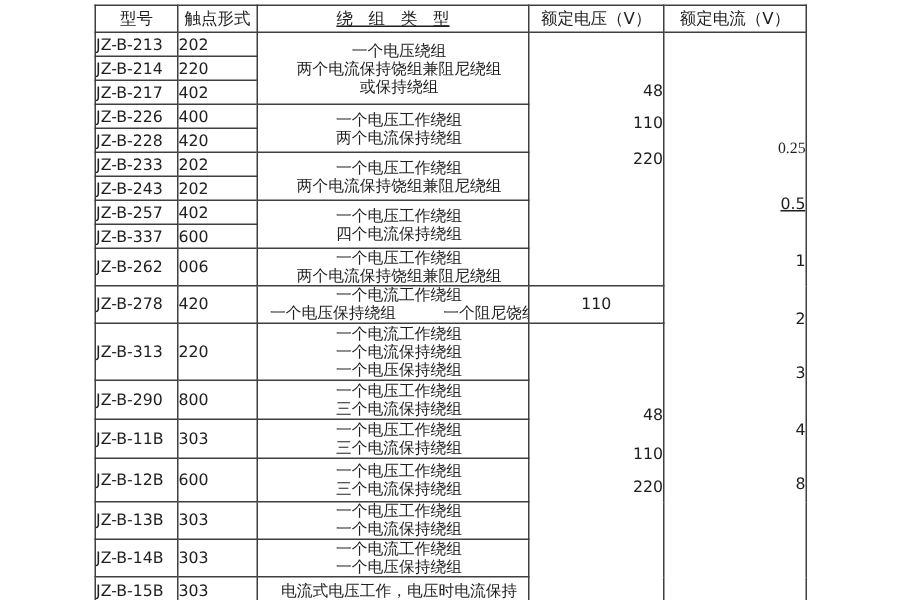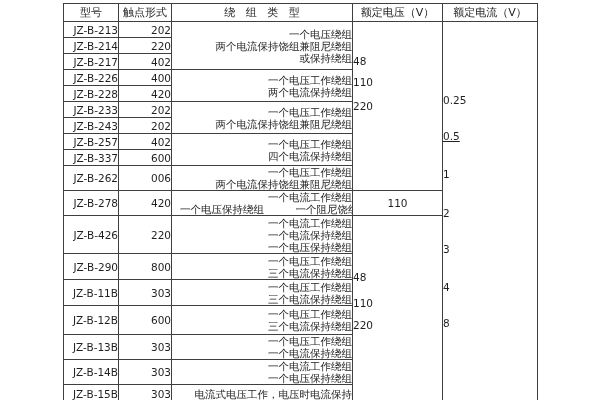--- a/index.html
+++ b/index.html
@@ -11,37 +11,37 @@
   table.spec{
     position:absolute;left:63px;top:3px;width:474px;
     border-collapse:collapse;table-layout:fixed;
   }
   .spec th,.spec td{
     border:1px solid #3f3f3f;padding:0;margin:0;
     font-weight:normal;font-size:10.5px;line-height:12px;
     overflow:hidden;vertical-align:middle;color:#1f1f1f;
   }
   .spec th{height:17px;text-align:center;font-size:11px;}
-  th.w-head{word-spacing:7px;}
-  td.model,td.contact{text-align:right;}
-  td.winding{padding-left:8px;text-align:right;}
+  th.w-head{word-spacing:7px;text-decoration:underline;}
+  td.model,td.contact{text-align:left;}
+  td.winding{padding-left:8px;text-align:center;}
   td.winding div{white-space:pre;}
-  td.vcell{position:relative;text-align:left;}
+  td.vcell{position:relative;text-align:right;}
   td.vcell span{position:absolute;left:0;right:0;transform:translateY(-50%);}
   td.vcenter{text-align:center;}
   
   tr.r16{height:16px;} tr.r19{height:19px;} tr.r23{height:23px;margin-left:17px;}
   tr.r24{height:24px;} tr.r25{height:25px;} tr.r26{height:26px;}
   tr.r29{height:29px;margin-left:32px;} tr.r38{height:38px;}
   
   .va0{top:23%;} .va1{top:35.5%;} .va2{top:50%;}
   
   .vc0{top:32.5%;} .vc1{top:46.5%;} .vc2{top:58.5%;}
   
-  .cu0{top:20.5%;} .cu1{top:30%;text-decoration:underline;} .cu2{top:40%;} .cu3{top:50%;}
+  .cu0{top:20.5%;font-family:Liberation Serif, serif;} .cu1{top:30%;text-decoration:underline;} .cu2{top:40%;} .cu3{top:50%;}
   .cu4{top:59.5%;} .cu5{top:69.5%;} .cu6{top:79%;}
 </style>
 </head>
 <body>
 
 <div class="page">
   <table class="spec">
     <colgroup>
       <col style="width:55px">
         <col style="width:53px">
@@ -137,21 +137,21 @@
       <tr class="r24">
         <td class="model">JZ-B-278</td>
         <td class="contact">420</td>
         <td class="winding">
           <div>一个电流工作绕组</div>
           <div>一个电压保持绕组　　　一个阻尼饶组</div>
         </td>
         <td class="vcenter">110</td>
       </tr>
       <tr class="r38">
-        <td class="model">JZ-B-426</td>
+        <td class="model">JZ-B-313</td>
         <td class="contact">220</td>
         <td class="winding">
           <div>一个电流工作绕组</div>
           <div>一个电流保持绕组</div>
           <div>一个电压保持绕组</div>
         </td>
         <td class="vcell" rowspan="7">
           <span class="vc0">48</span>
           <span class="vc1">110</span>
           <span class="vc2">220</span>

